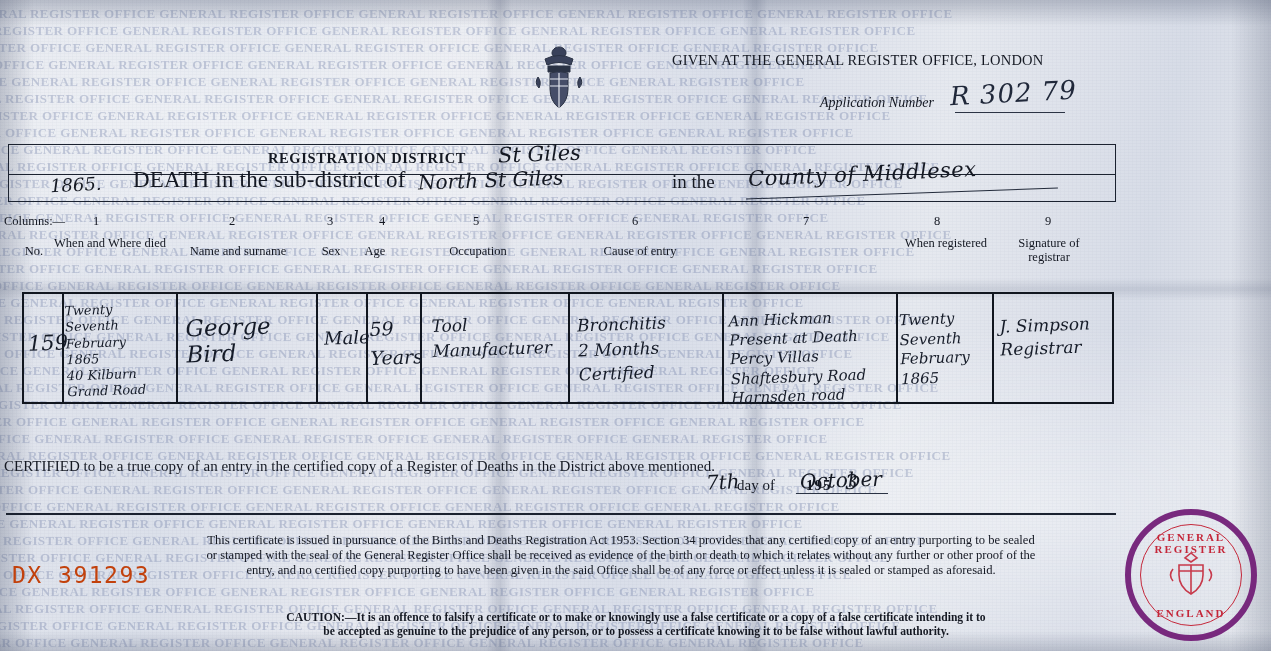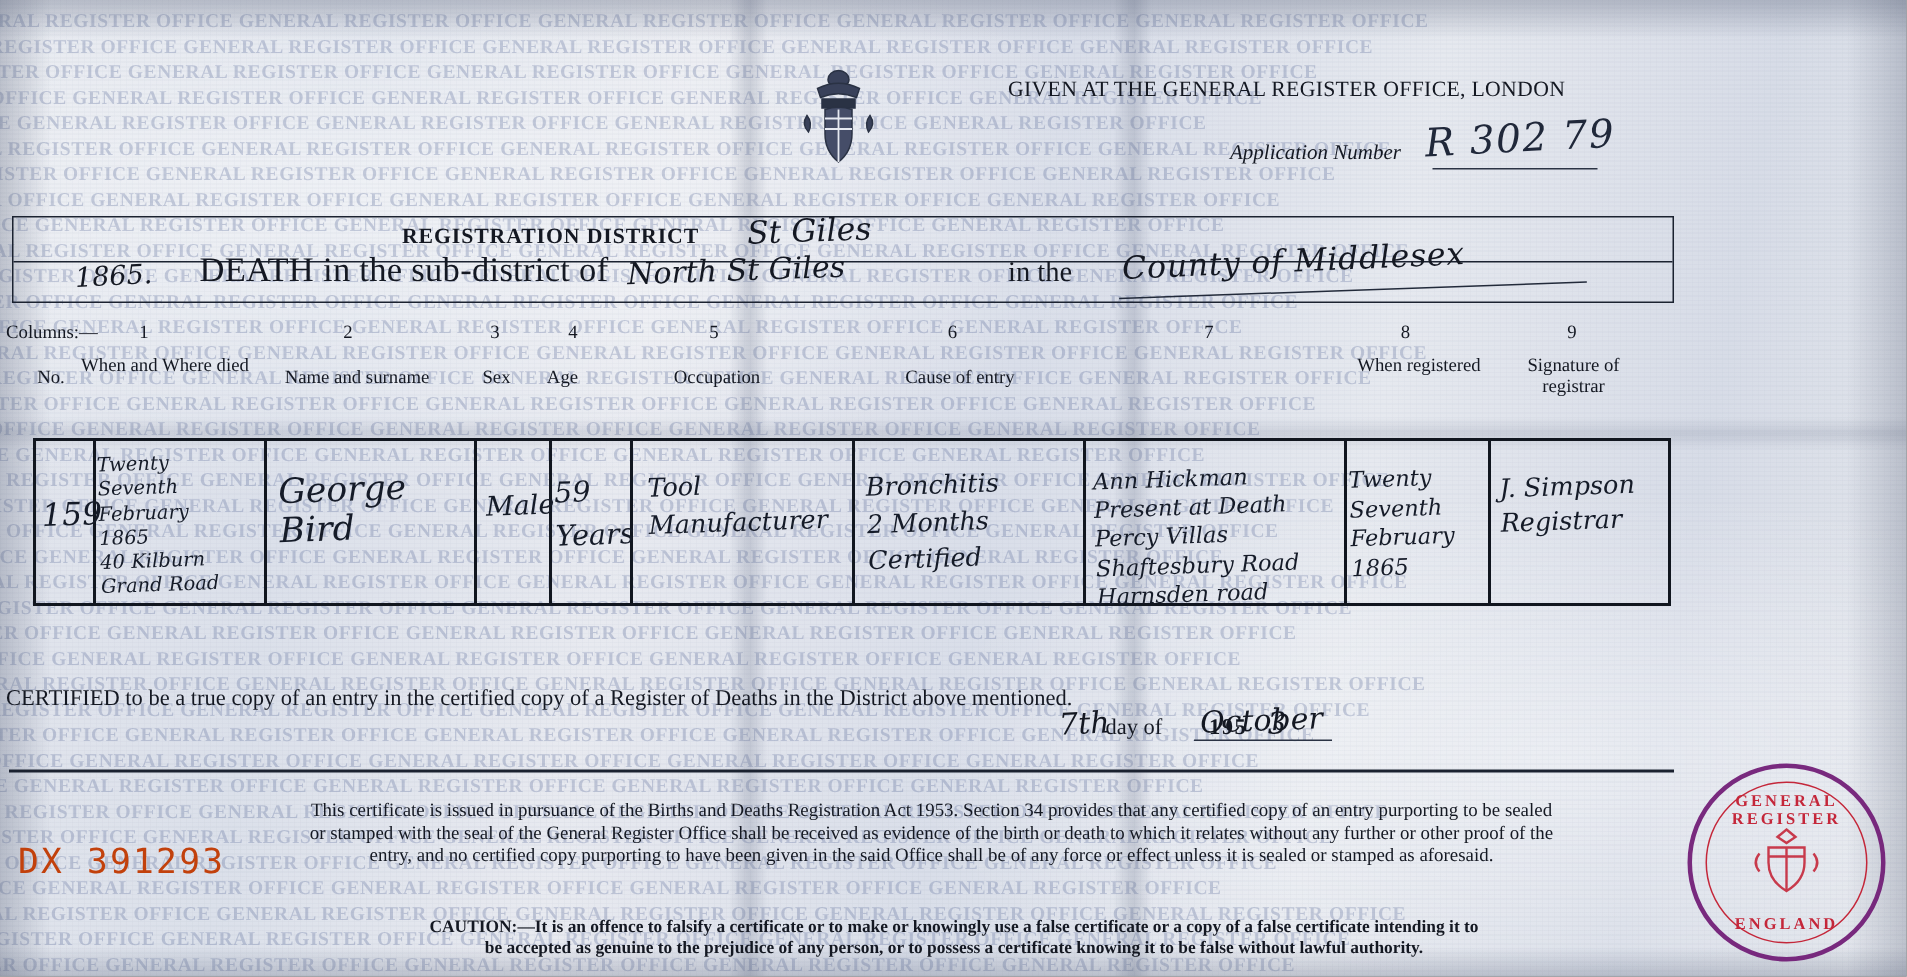--- a/index.html
+++ b/index.html
@@ -336,21 +336,21 @@
     letter-spacing: 1.5px;
     color: #c2410c;
   }
 
   
   .seal {
     position: absolute;
     right: 14px; bottom: 10px;
     width: 132px; height: 132px;
     border-radius: 50%;
-    border: 3px solid #701a75;
+    border: 6px solid #701a75;
     box-sizing: border-box;
     opacity: .92;
   }
   .seal .inner {
     position: absolute;
     inset: 9px;
     border-radius: 50%;
     border: 1.6px solid #c2172b;
   }
   .seal .txt-top, .seal .txt-bot {

